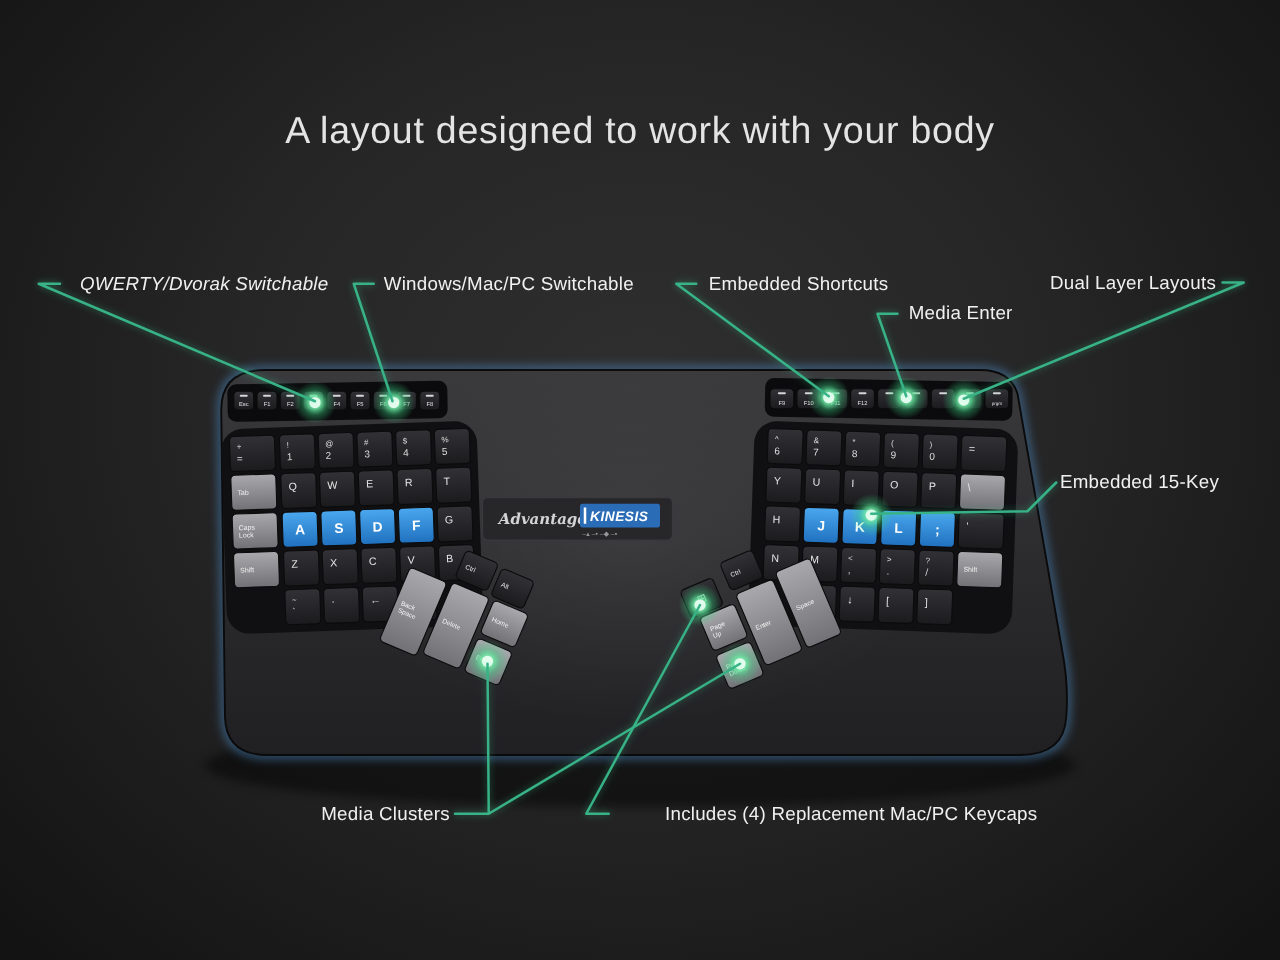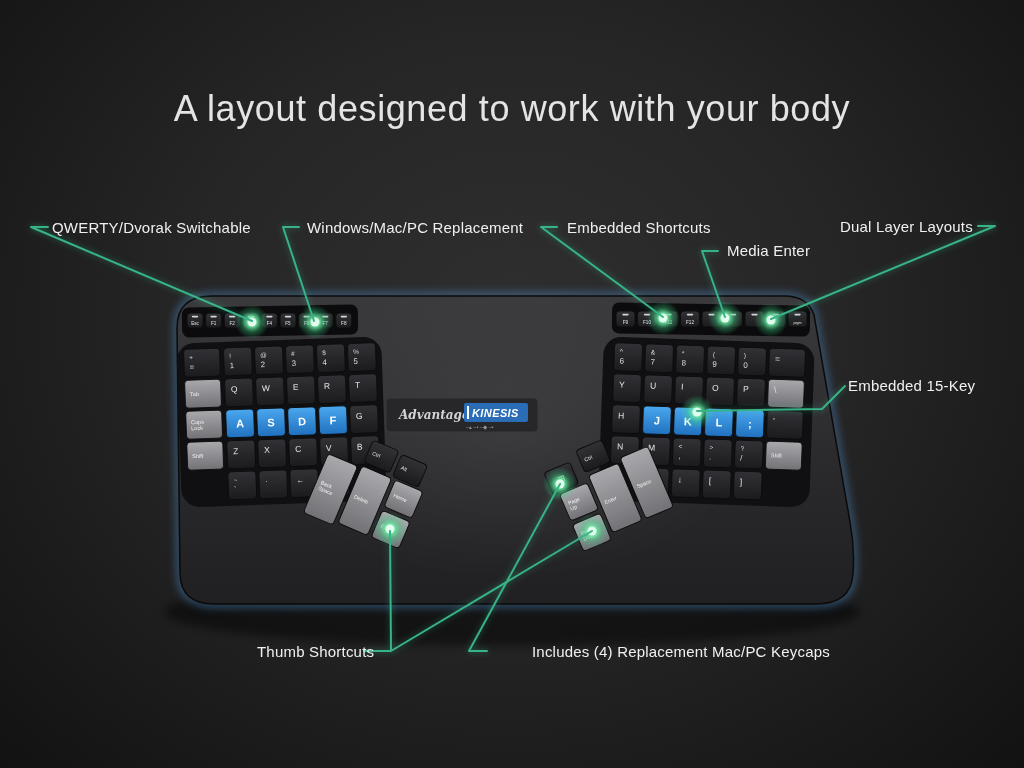--- a/index.html
+++ b/index.html
@@ -4,27 +4,27 @@
 <style>
   html,body{margin:0;padding:0;background:#101011;}
   #stage{
     position:relative;width:1024px;height:768px;overflow:hidden;
     font-family:"Liberation Sans",sans-serif;
     background:radial-gradient(ellipse at 50% 42%, #2f2f30 0%, #262627 45%, #1b1b1c 75%, #121213 100%);
   }
   #stage svg{position:absolute;left:0;top:0;}
   .title{
     position:absolute;top:88px;left:0;width:100%;text-align:center;
-    font-size:36px;font-weight:400;color:#e4e4e4;letter-spacing:.6px;
+    font-size:30px;font-weight:400;color:#e4e4e4;letter-spacing:.6px;
   }
   .label{
     position:absolute;color:#f0f0f0;font-size:15px;font-weight:400;
     letter-spacing:.2px;white-space:nowrap;
   }
-  .lbl-qwerty{left:52px;top:219px;}
+  .lbl-qwerty{left:64px;top:219px;font-style:italic;}
   .lbl-winmac{left:307px;top:219px;}
   .lbl-onboard{left:567px;top:219px;}
   .lbl-media{left:727px;top:242px;}
   .lbl-dual{left:840px;top:218px;}
   .lbl-embedded{left:848px;top:377px;}
   .lbl-thumb{left:257px;top:643px;}
   .lbl-keycaps{left:492px;top:643px;margin-left:40px;}
   .lines{filter:drop-shadow(0 0 3px rgba(60,220,150,.45));}
 </style>
 </head>
@@ -339,20 +339,20 @@
       <path d="M978,226 L995,226 L771,319"></path>
       <path d="M845,386 L822,409 L697,411"></path>
       <path d="M364,651 L391,651 L390,531 M391,651 L592,531"></path>
       <path d="M487,651 L469,651 L560,484"></path>
     </g>
   </svg>
 
   <div class="title">A layout designed to work with your body</div>
 
   <div class="label lbl-qwerty">QWERTY/Dvorak Switchable</div>
-  <div class="label lbl-winmac">Windows/Mac/PC Replacement</div>
+  <div class="label lbl-winmac">Windows/Mac/PC Switchable</div>
   <div class="label lbl-onboard">Embedded Shortcuts</div>
   <div class="label lbl-media">Media Enter</div>
   <div class="label lbl-dual">Dual Layer Layouts</div>
   <div class="label lbl-embedded">Embedded 15-Key</div>
-  <div class="label lbl-thumb">Thumb Shortcuts</div>
+  <div class="label lbl-thumb">Media Clusters</div>
   <div class="label lbl-keycaps">Includes (4) Replacement Mac/PC Keycaps</div>
 </div>
 
 </body></html>

